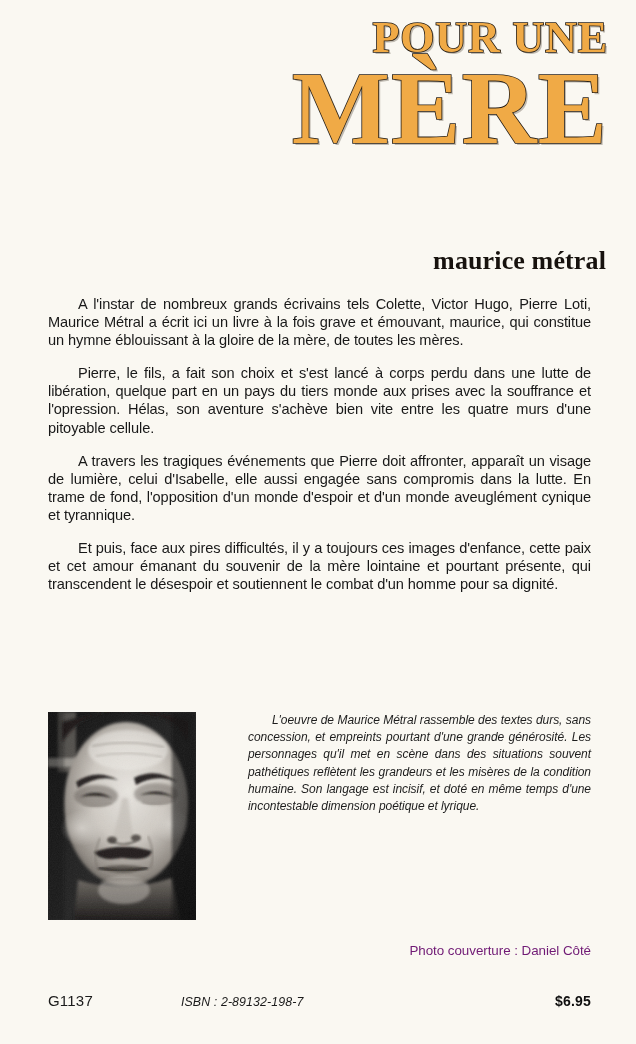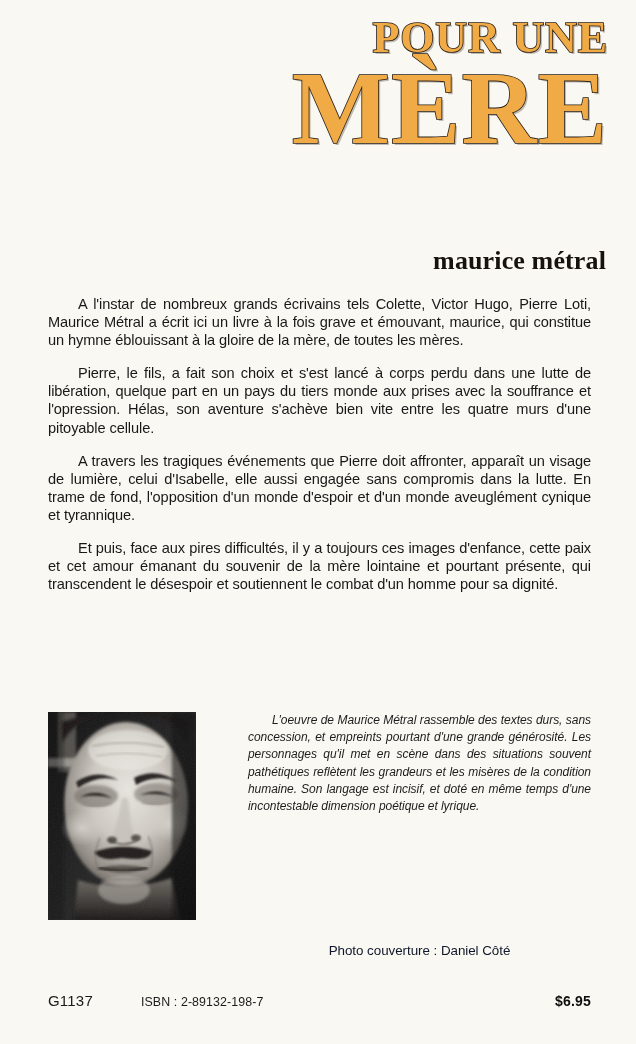--- a/index.html
+++ b/index.html
@@ -127,46 +127,48 @@
     color: #1d1d1d;
     letter-spacing: -0.05px;
   }
   .note p:last-child { margin-bottom: 0; }
 
   .photo-credit {
     position: absolute;
     left: 200px;
     top: 231px;
     width: 343px;
-    text-align: center;
+    text-align: right;
     font-size: 13.4px;
-    color: #0f172a;
+    color: #701a75;
     letter-spacing: -0.05px;
   }
 
   
   .footer {
     position: absolute;
     left: 48px;
     top: 992px;
     width: 543px;
     display: flex;
     align-items: baseline;
     justify-content: flex-end;
+    gap: 40px;
   }
   .footer-code {
     font-size: 15px;
     color: #1b1b1b;
     letter-spacing: 0.2px;
   }
   .footer-isbn {
     font-size: 12.4px;
     color: #1b1b1b;
     letter-spacing: 0.1px;
     margin-left: 48px;
+    font-style: italic;
   }
   .footer-price {
     font-size: 14px;
     font-weight: bold;
     color: #0d0d0d;
     letter-spacing: 0.2px;
   }
   .footer-spacer { flex: 1 1 auto; }
 </style>
 </head>

